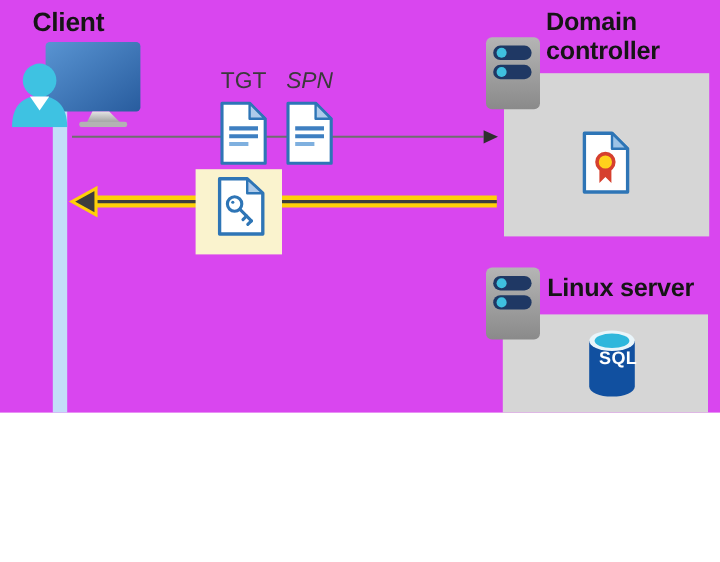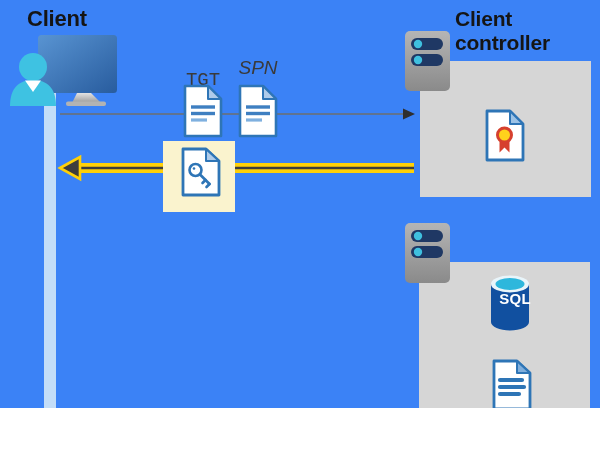--- a/index.html
+++ b/index.html
@@ -1,17 +1,17 @@
 <!DOCTYPE html>
 <html><head>
 <meta charset="utf-8">
 <style>
   html,body{margin:0;padding:0;background:#fff;}
   body{font-family:"Liberation Sans", sans-serif;}
-  #canvas{position:relative;width:600px;height:408px;background:#3b82f6;overflow:hidden;}
+  #canvas{position:relative;width:600px;height:344px;background:#d946ef;overflow:hidden;}
   .abs{position:absolute;}
   .title{font-size:22px;font-weight:700;color:#151515;letter-spacing:-0.2px;}
   .flow-label{font-size:19px;font-weight:400;color:#3a3a3a;text-align:center;}
   .panel{background:#D6D6D6;}
   .lifeline{background:#C3DDF8;}
   .highlight{background:#FAF3CE;}
   .filename{font-size:20px;font-weight:400;color:#3b3b3b;text-align:center;}
   .sql-text{font-size:15px;font-weight:700;color:#ffffff;text-align:right;letter-spacing:0.3px;}
   .two-line{line-height:24px;}
   svg{display:block;}
@@ -50,21 +50,21 @@
       </linearGradient>
     </defs>
     <rect x="32" y="1" width="79" height="58" rx="3.5" fill="url(#monGrad)"></rect>
     <path d="M71,59 L66,69 L95,69 L85,59 Z" fill="url(#standGrad)"></path>
     <rect x="60" y="67.5" width="40" height="4.5" rx="2" fill="#B3B3B3"></rect>
     <circle cx="27" cy="33" r="14" fill="#3EC2E2"></circle>
     <path d="M4,72 C4,54 13,46 27,46 C41,46 50,54 50,72 Z" fill="#3EC2E2"></path>
     <path d="M19,46.5 L27,58 L35,46.5 Z" fill="#ffffff"></path>
   </svg>
 
-  <div class="abs flow-label" style="left:183px;top:69px;width:40px;font-family:Liberation Mono, monospace;">TGT</div>
+  <div class="abs flow-label" style="left:183px;top:57px;width:40px;">TGT</div>
   <div class="abs flow-label" style="left:238px;top:57px;width:40px;font-style:italic;">SPN</div>
 
   <svg class="abs" style="left:183px;top:84px;" width="40" height="54" viewBox="0 0 40 54">
     <path d="M2,2 H25 L38,15 V52 H2 Z" fill="#ffffff" stroke="#2E75B6" stroke-width="2.6" stroke-linejoin="round"></path>
     <path d="M25,2 V15 H38 Z" fill="#AECBEA" stroke="#2E75B6" stroke-width="2" stroke-linejoin="round"></path>
     <line x1="8" y1="23" x2="32" y2="23" stroke="#3E7FC1" stroke-width="3.4"></line>
     <line x1="8" y1="29.5" x2="32" y2="29.5" stroke="#3E7FC1" stroke-width="3.4"></line>
     <line x1="8" y1="36" x2="24" y2="36" stroke="#7FB0DF" stroke-width="3.2"></line>
   </svg>
 
@@ -111,22 +111,23 @@
           <stop offset="1" stop-color="#8A8A8A"></stop>
       </linearGradient>
     </defs>
     <rect x="1" y="1" width="45" height="60" rx="5" fill="url(#srvGrad2)"></rect>
     <rect x="7" y="8" width="32" height="12" rx="6" fill="#1F3864"></rect>
     <circle cx="14" cy="14" r="4.2" fill="#3FC0DF"></circle>
     <rect x="7" y="24" width="32" height="12" rx="6" fill="#1F3864"></rect>
     <circle cx="14" cy="30" r="4.2" fill="#3FC0DF"></circle>
   </svg>
 
-  <div class="abs title two-line" style="left:455px;top:7px;width:140px;font-size:21px;">Client controller</div>
+  <div class="abs title two-line" style="left:455px;top:7px;width:140px;font-size:21px;">Domain controller</div>
 
+  <div class="abs title" style="left:456px;top:229px;font-size:21px;white-space:nowrap;">Linux server</div>
 
   <svg class="abs" style="left:485px;top:109px;" width="40" height="53" viewBox="0 0 40 53">
     <path d="M2,2 H25 L38,15 V51 H2 Z" fill="#ffffff" stroke="#2E75B6" stroke-width="2.8" stroke-linejoin="round"></path>
     <path d="M25,2 V15 H38 Z" fill="#9DC3E6" stroke="#2E75B6" stroke-width="2" stroke-linejoin="round"></path>
     <path d="M14.5,30 L14.5,43.5 L19.5,38.5 L24.5,43.5 L24.5,30 Z" fill="#D6402E"></path>
     <circle cx="19.5" cy="26" r="7" fill="#FFD21C" stroke="#D6402E" stroke-width="3"></circle>
   </svg>
 
   <svg class="abs" style="left:489px;top:274px;" width="42" height="58" viewBox="0 0 42 58">
     <path d="M2,10 L2,48 C2,52.7 10.5,56.5 21,56.5 C31.5,56.5 40,52.7 40,48 L40,10 Z" fill="#1150A0"></path>

